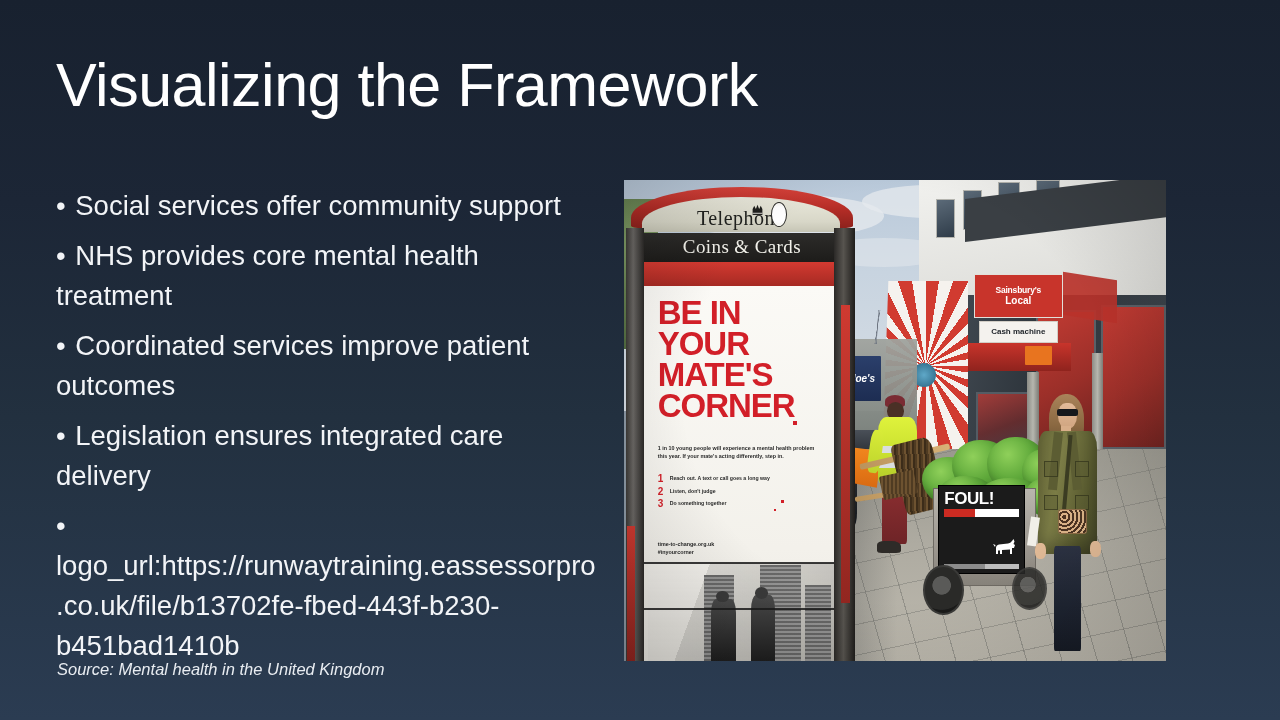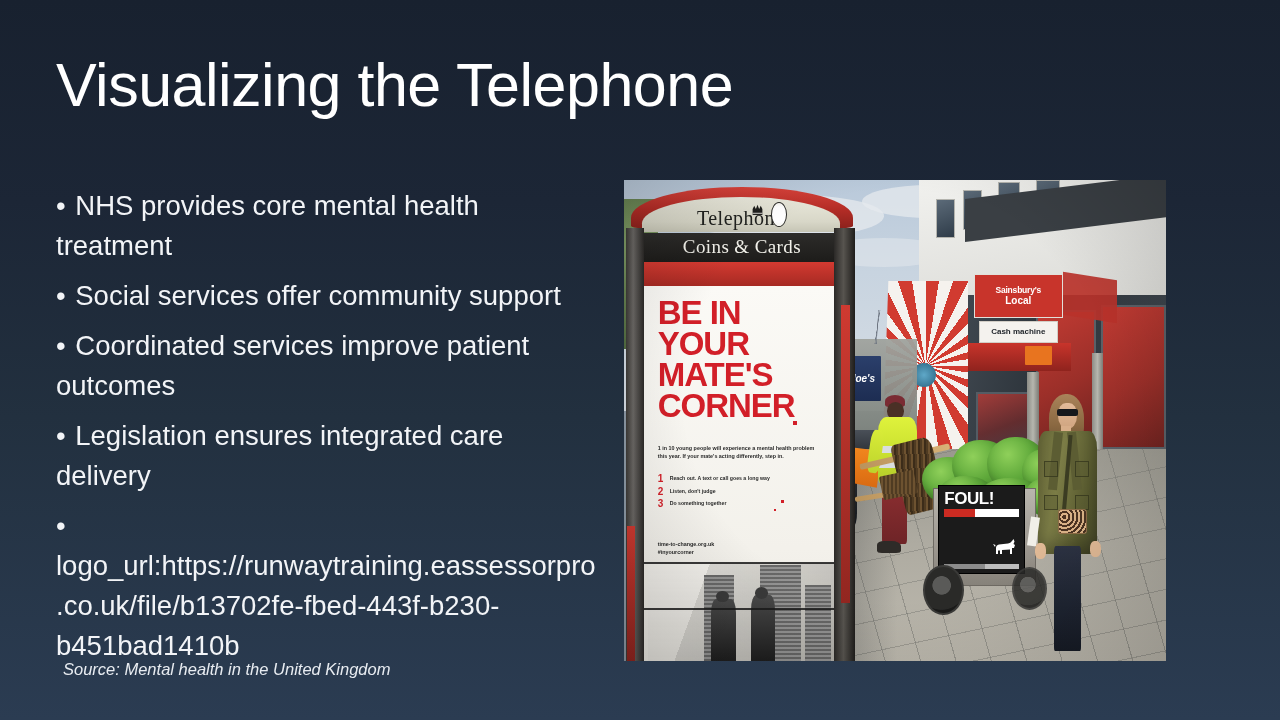--- a/index.html
+++ b/index.html
@@ -57,21 +57,21 @@
     font-weight: 400;
     word-wrap: break-word;
     overflow-wrap: break-word;
   }
   .bullet:last-child { margin-bottom: 0; }
   .bullet .dot { margin-right: 2px; }
 
   
   .source {
     position: absolute;
-    left: 63px;
+    left: 57px;
     top: 659px;
     z-index: 7;
     font-size: 16.5px;
     line-height: 20px;
     font-style: italic;
     color: #e8ecf1;
     white-space: nowrap;
   }
 
   
@@ -532,30 +532,30 @@
   .photo-vig {
     position:absolute; inset:0; pointer-events:none;
     background: radial-gradient(ellipse at 50% 45%, rgba(0,0,0,0) 55%, rgba(0,0,0,.18) 100%);
   }
 </style>
 </head>
 <body>
 
 <div id="slide">
 
-  <div class="title">Visualizing the Telephone</div>
+  <div class="title">Visualizing the Framework</div>
 
   <div class="body-col">
     <p class="bullet">
       <span class="dot">•</span>
-      <span>NHS provides core mental health treatment</span>
+      <span>Social services offer community support</span>
     </p>
     <p class="bullet">
       <span class="dot">•</span>
-      <span>Social services offer community support</span>
+      <span>NHS provides core mental health treatment</span>
     </p>
     <p class="bullet">
       <span class="dot">•</span>
       <span>Coordinated services improve patient outcomes</span>
     </p>
     <p class="bullet">
       <span class="dot">•</span>
       <span>Legislation ensures integrated care delivery</span>
     </p>
     <p class="bullet">

